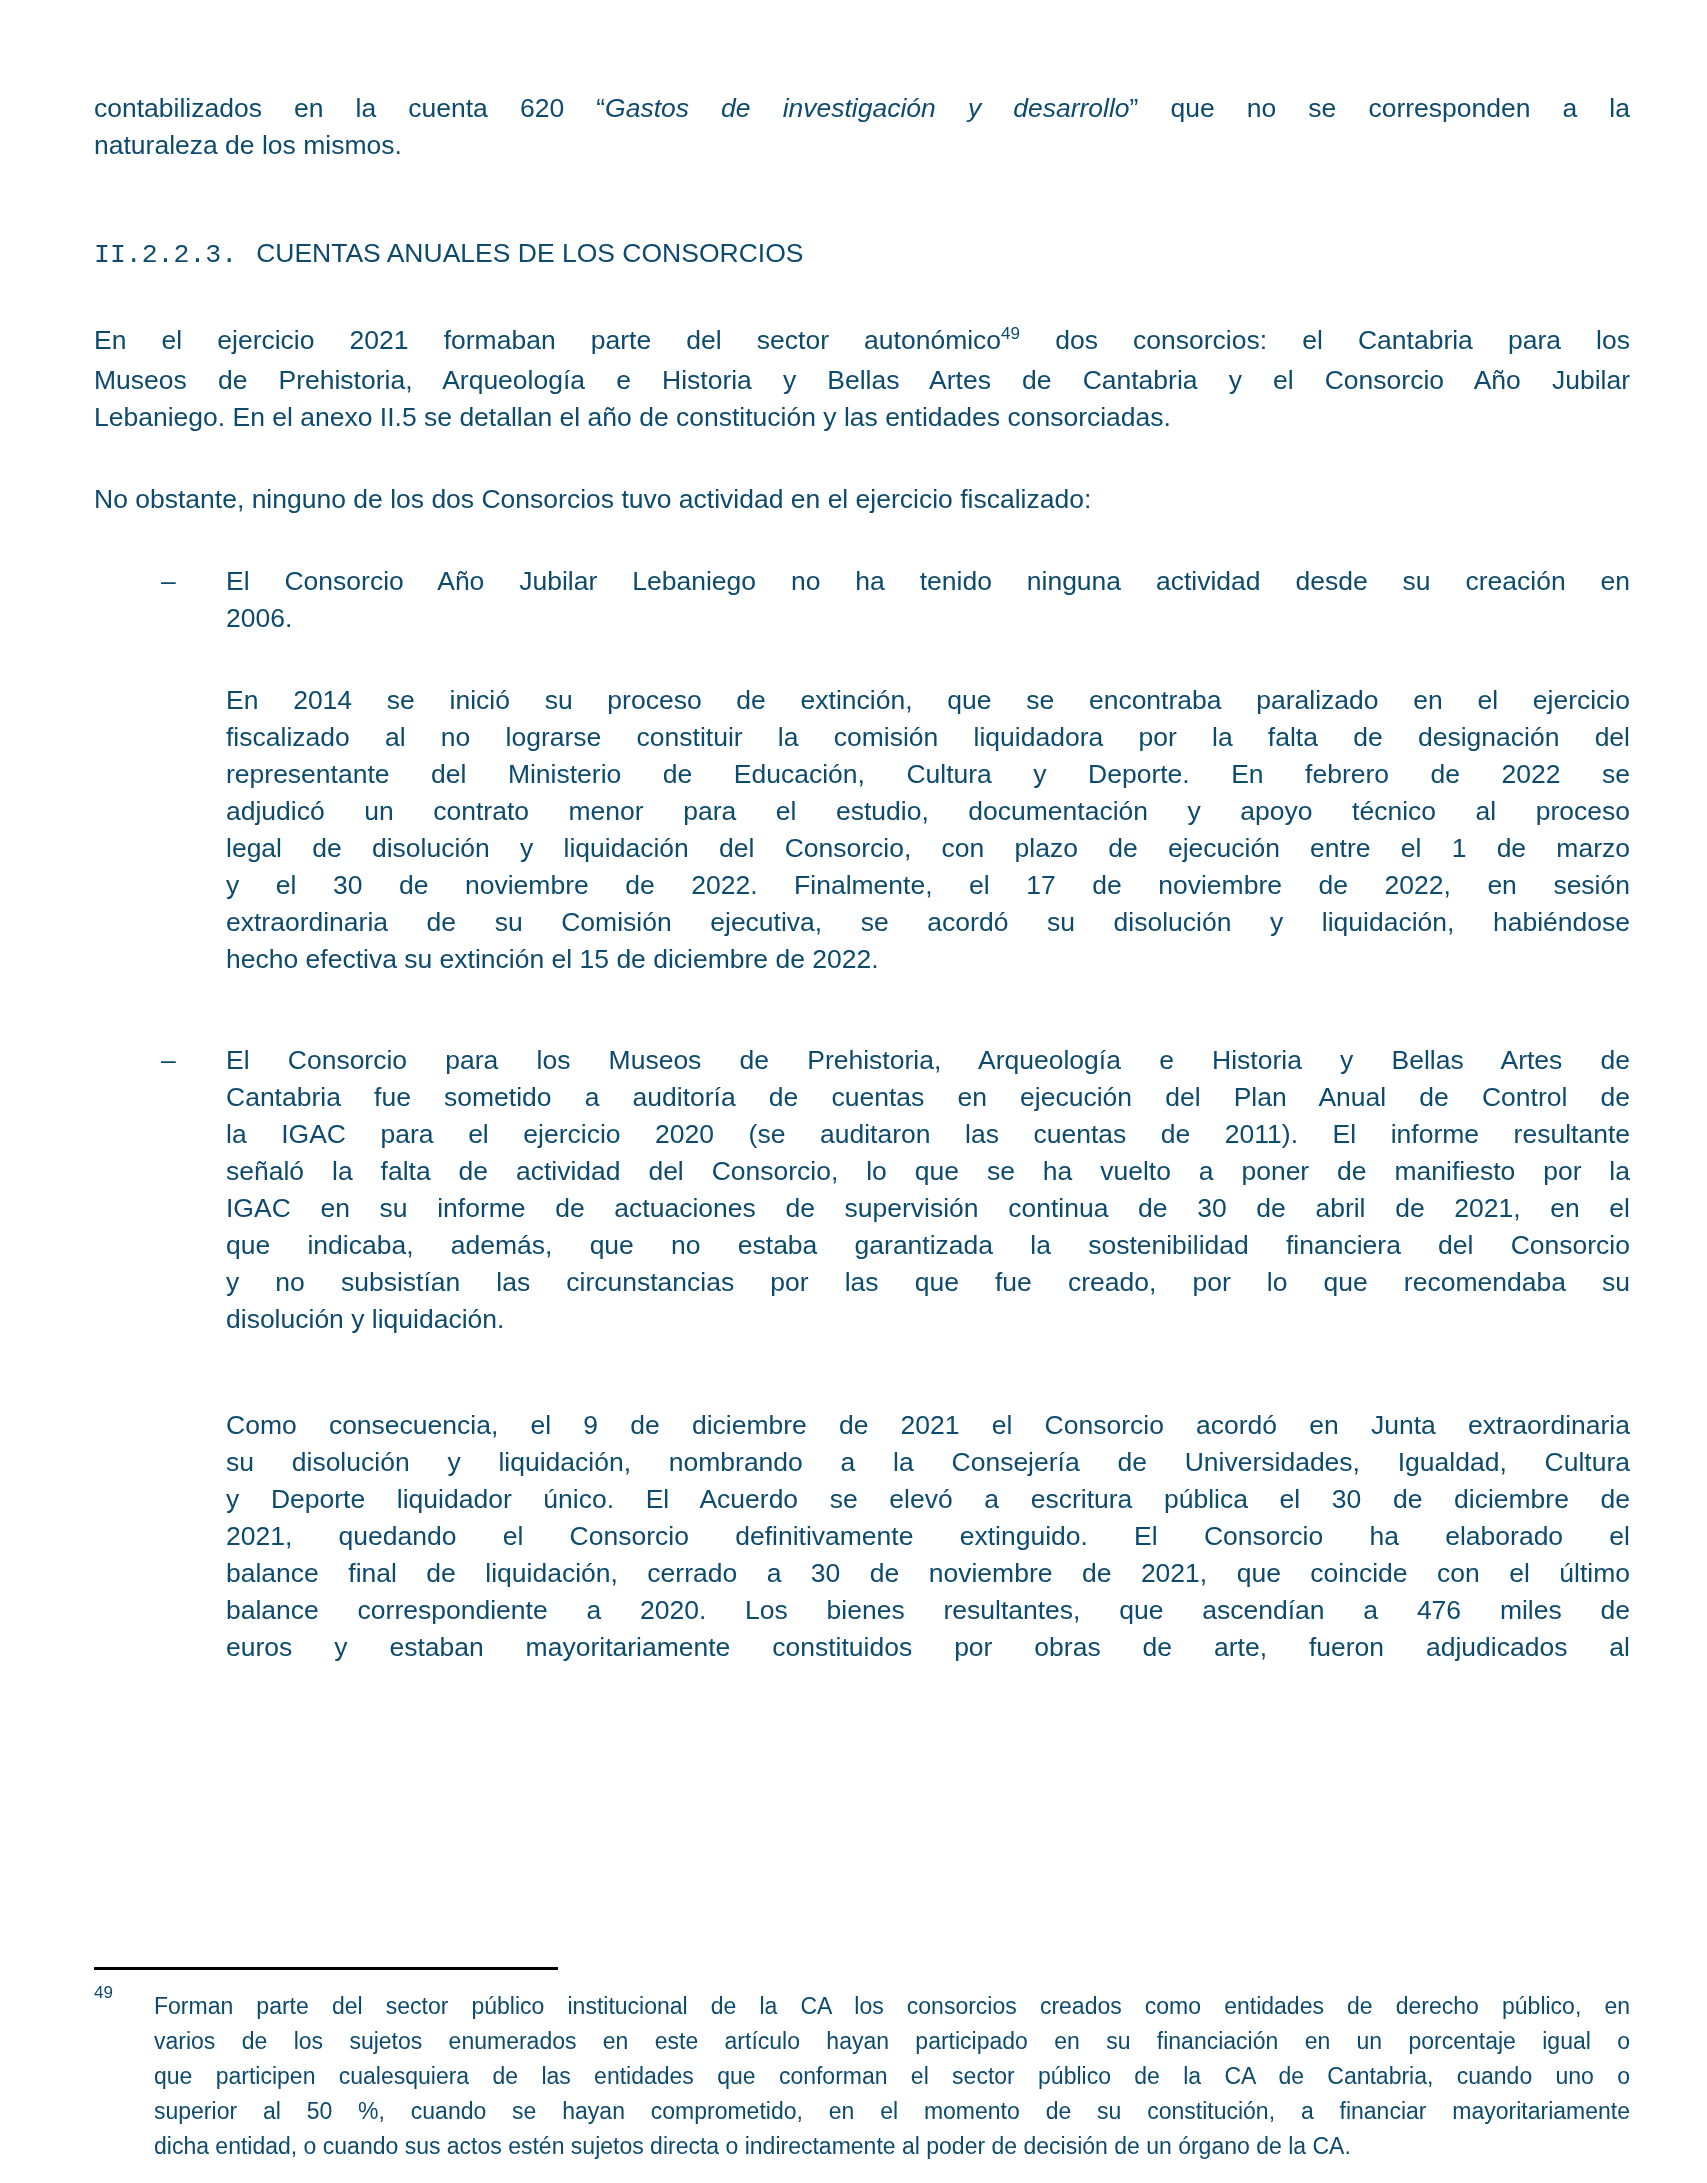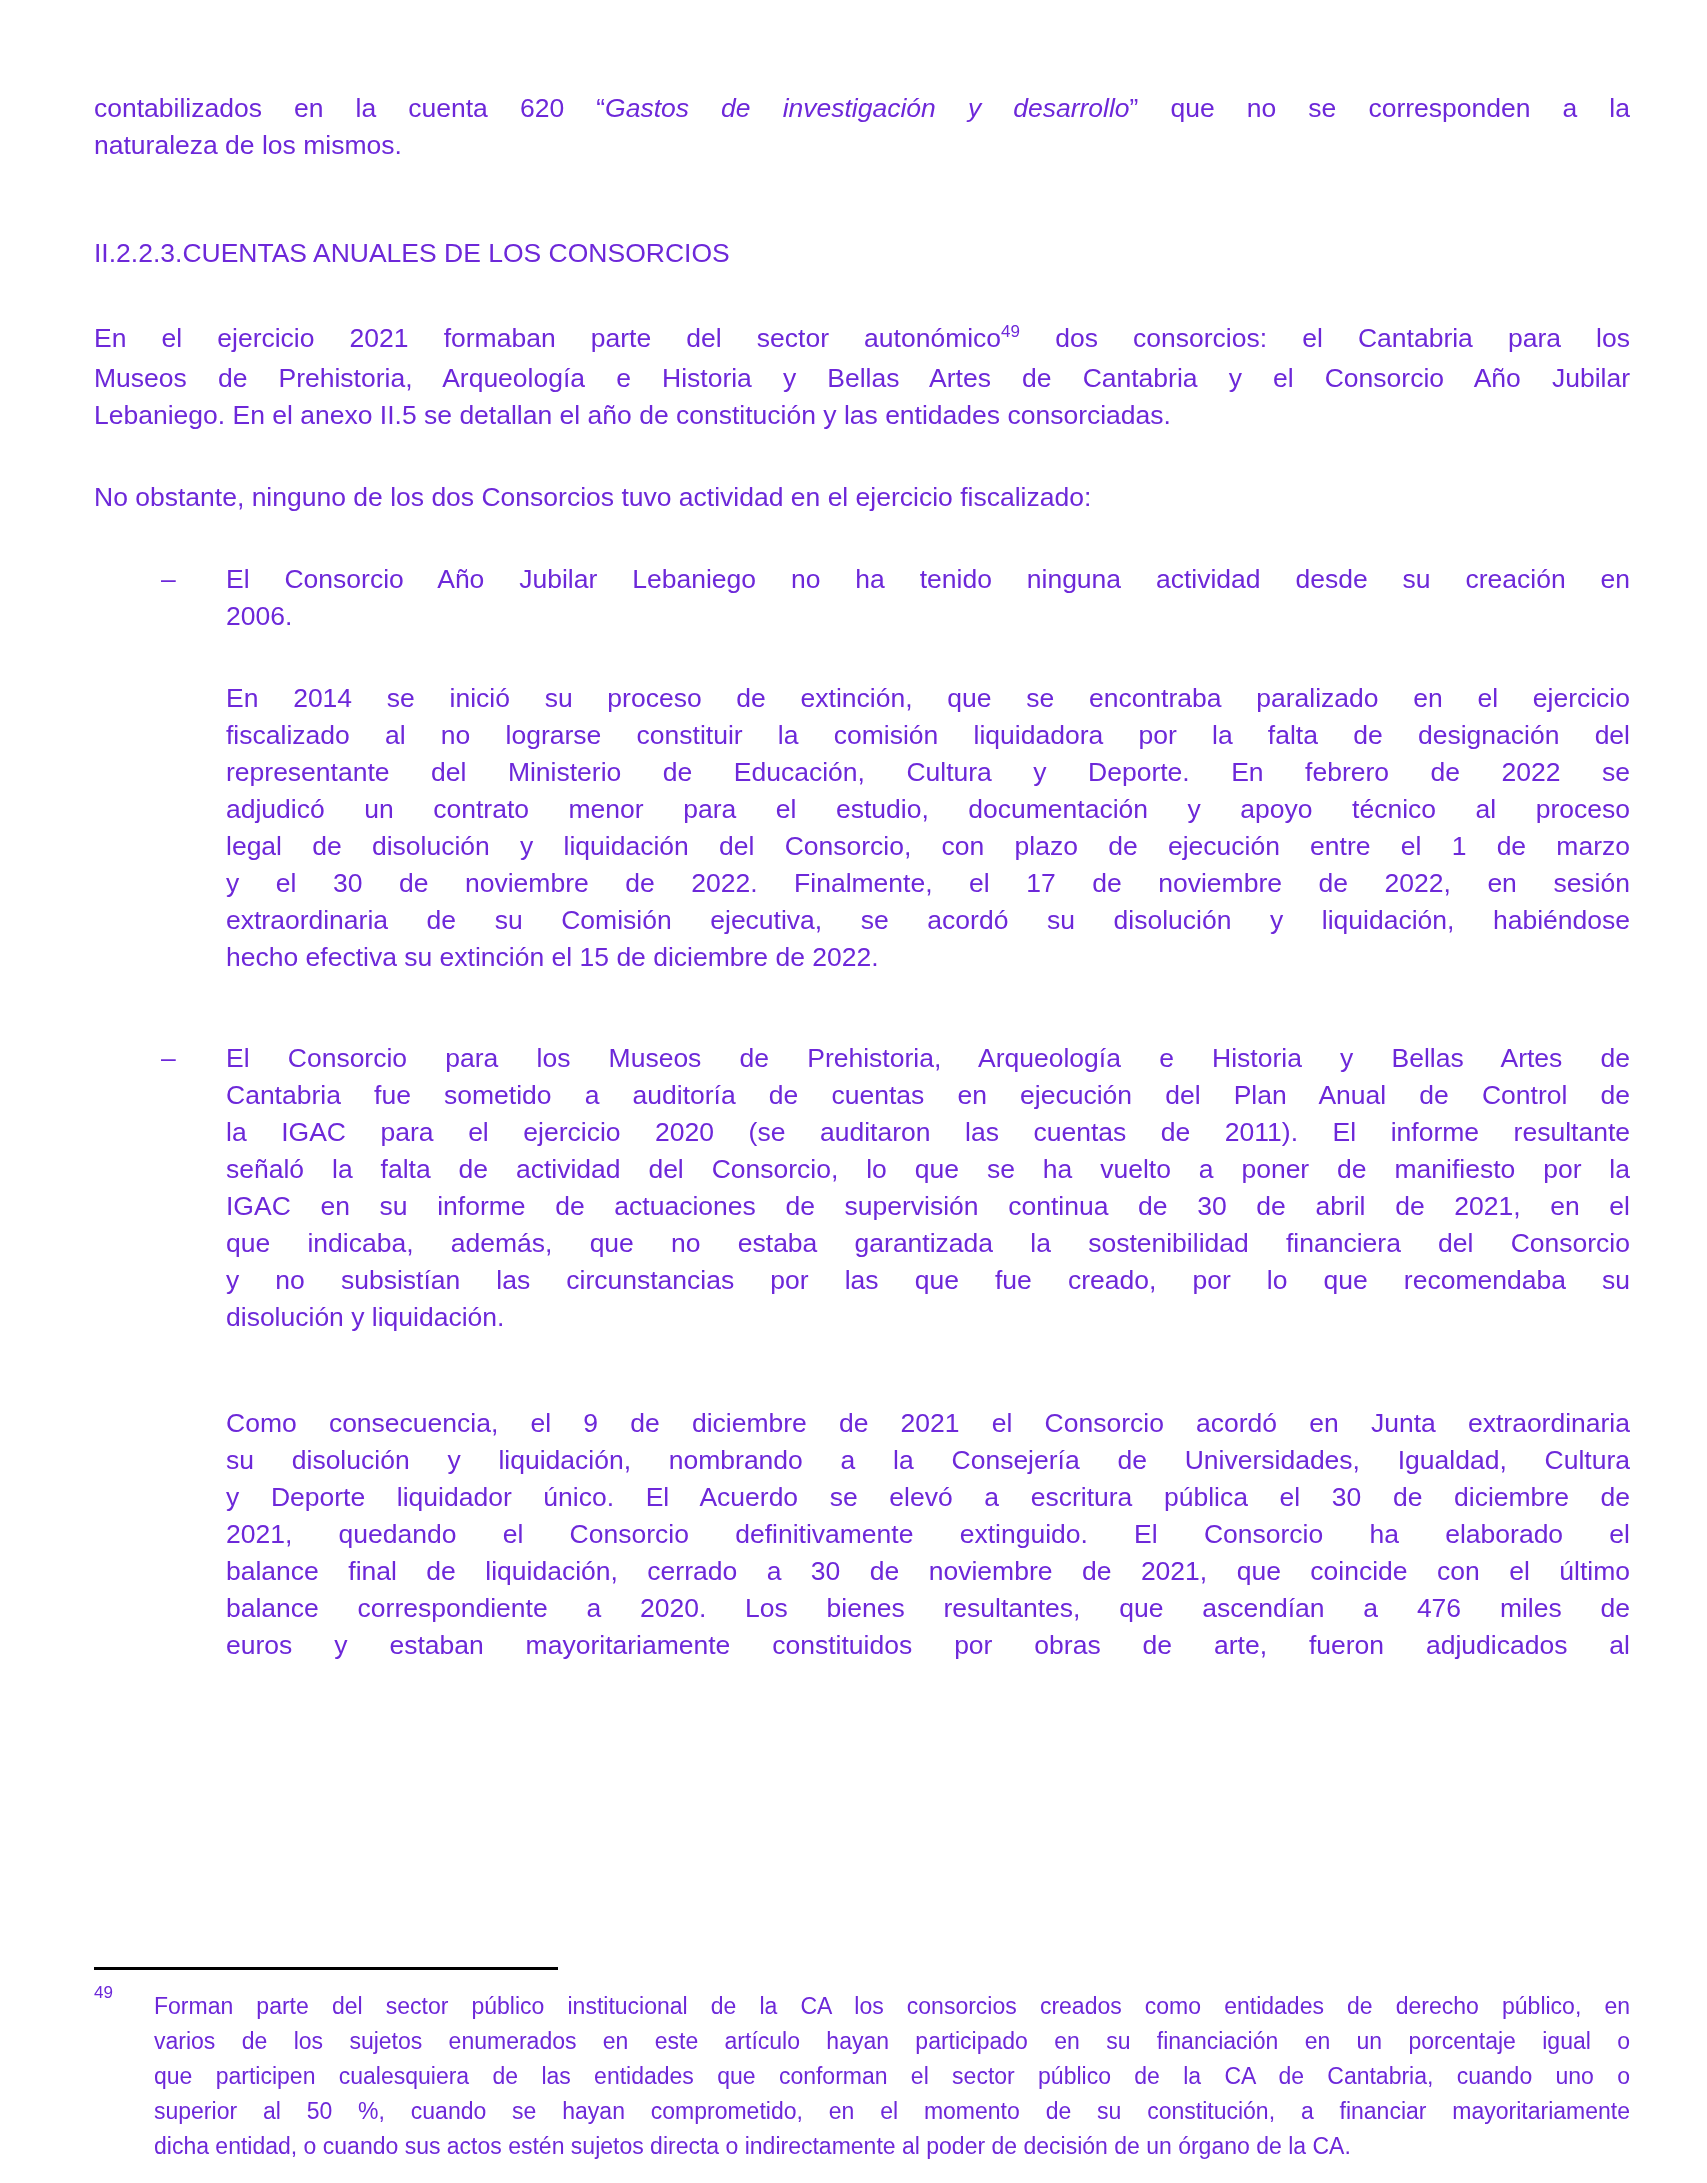--- a/index.html
+++ b/index.html
@@ -1,21 +1,21 @@
 <!DOCTYPE html>
 <html lang="es" style="font-size:13px"><head>
 <meta charset="utf-8">
 <style>
   html,body{margin:0;padding:0;background:#ffffff;}
   .page{
     position:relative;
     width:1707px;
     height:2183px;
     background:#ffffff;
-    color:#6d28d9;
+    color:#0c4a6e;
     font-family:"Liberation Sans","DejaVu Sans",sans-serif;
     font-size:26.5px;
     box-sizing:border-box;
     padding:90px 77px 0 94px;
     overflow:hidden;
   }
   .content{width:1536px;}
   .line{
     line-height:37px;
     text-align:justify;
@@ -24,21 +24,21 @@
   }
   .line.no-fill{text-align-last:left;}
   .block{margin:0 0 45px 0;}
   .block.mb-80{margin-bottom:64px;margin-top:8px;}
   .block.mb-86{margin-bottom:69px;}
   .heading{
     margin:71px 0 48px 0;
     line-height:37px;
     text-align:left;
   }
-  .heading .num{display:inline-block;}
+  .heading .num{display:inline-block;margin-right:19px;font-family:Liberation Mono, monospace;}
   .bullet{position:relative;padding-left:132px;}
   .bullet .dash{
     position:absolute;
     left:67px;
     top:0;
     line-height:37px;
   }
   .sub-para{margin-left:132px;}
   .seg-i{font-style:italic;}
   .seg-u{text-decoration-thickness:2.4px;text-underline-offset:4.8px;}

